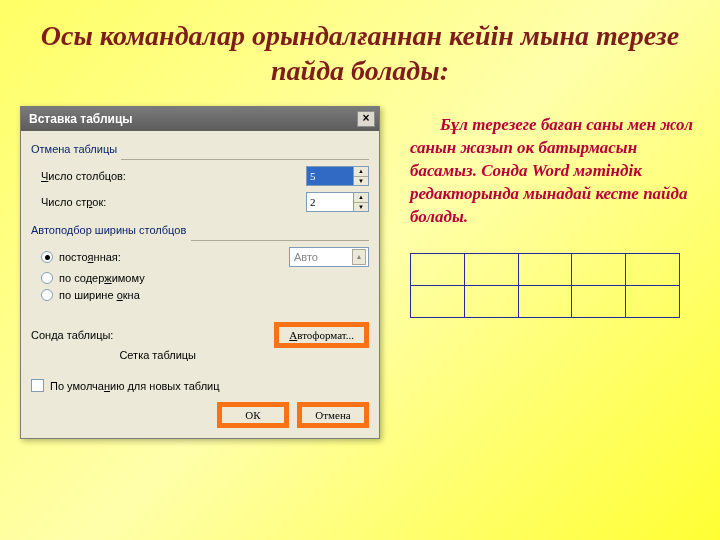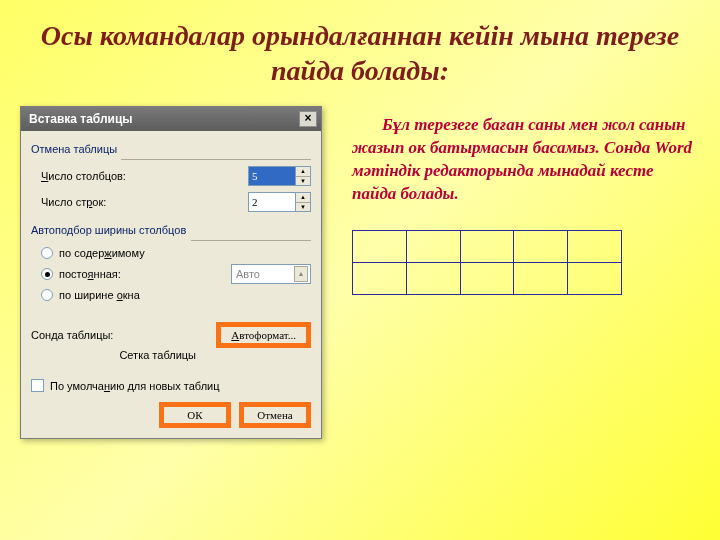--- a/index.html
+++ b/index.html
@@ -22,21 +22,21 @@
   }
   .content-area {
     display: flex;
     padding: 0 20px;
     gap: 30px;
     align-items: flex-start;
     margin-top: 8px;
   }
   
   .dialog {
-    width: 302px;
+    width: 360px;
     background: #ece9d8;
     border: 1px solid #7b7b7b;
     font-family: Tahoma, Arial, sans-serif;
     font-size: 11px;
     color: #000;
     box-shadow: 2px 2px 6px rgba(0,0,0,0.3);
   }
   .titlebar {
     background: linear-gradient(to bottom, #7a7a7a, #5c5c5c);
     color: #fff;
@@ -247,37 +247,37 @@
             <div class="spin-btn">▲</div>
             <div class="spin-btn">▼</div>
           </div>
         </div>
       </div>
 
       <div class="group-label" style="margin-top:12px">Автоподбор ширины столбцов</div>
       <div class="group-sep" style="margin-left:160px"></div>
 
       <div class="radio-row">
-        <div class="radio-dot"></div>
-        <span class="rlabel">по содер<span class="u">ж</span>имому</span>
-      </div>
-
-      <div class="radio-row">
         <div class="radio-dot">
             <div class="inner"></div>
           </div>
         <span class="rlabel">посто<span class="u">я</span>нная:</span>
         <div class="combo">
           <span class="cv">Авто</span>
           <div class="combo-btn">▲</div>
         </div>
       </div>
 
       <div class="radio-row">
         <div class="radio-dot"></div>
+        <span class="rlabel">по содер<span class="u">ж</span>имому</span>
+      </div>
+
+      <div class="radio-row">
+        <div class="radio-dot"></div>
         <span class="rlabel">по ширине <span class="u">о</span>кна</span>
       </div>
 
       <div class="style-row">
         <span class="slabel">Сонда таблицы:</span>
         <span class="sval">Сетка таблицы</span>
         <button class="btn"><span class="u">А</span>втоформат...</button>
       </div>
 
       <div class="check-row">

